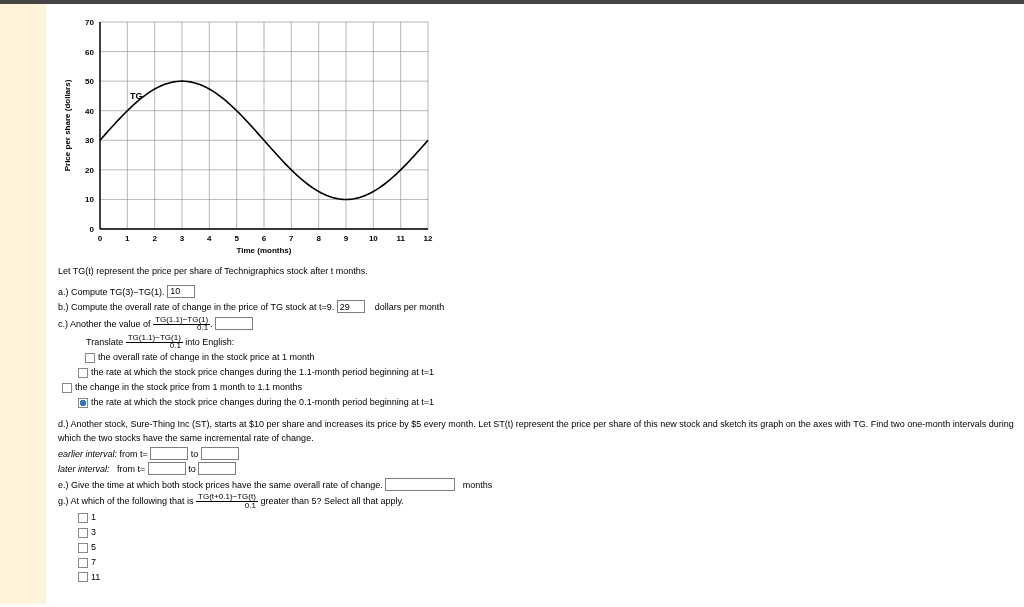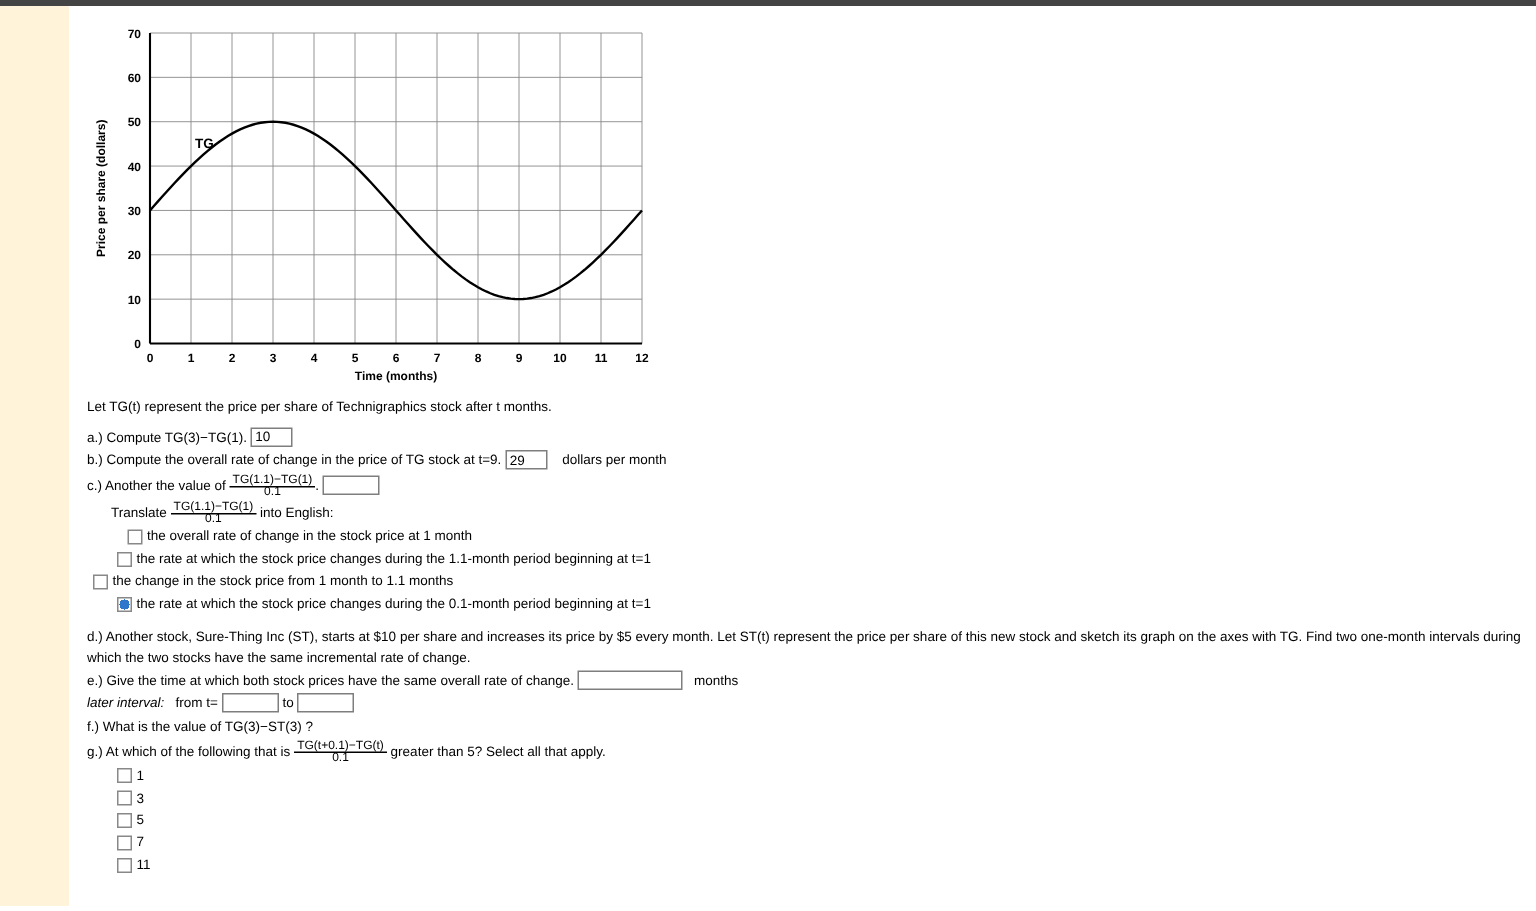--- a/index.html
+++ b/index.html
@@ -8,21 +8,21 @@
 .left-bar{width:46px;min-height:600px;background:#fff3d9;flex-shrink:0}
 .content{padding:10px 0 0 0}
 .chart-box{margin-left:12px}
 .body-text{margin:4px 0 0 12px;line-height:1.55}
 input.blank{border:1px solid #7e7e7e;height:13px;font-size:9px;padding:0 2px;vertical-align:baseline;box-sizing:border-box}
 input.w40{width:28px}
 input.w50{width:38px}
 input.w70{width:70px}
 .ck{display:inline-block;width:8px;height:8px;border:1px solid #888;margin-right:3px;vertical-align:middle;position:relative}
 .ck.filled{background:radial-gradient(circle,#2e78cc 60%,transparent 60%)}
-.frac{display:inline-block;vertical-align:middle;text-align:center;line-height:1.05;font-size:8px}
+.frac{display:inline-block;vertical-align:middle;text-align:right;line-height:1.05;font-size:8px}
 .frac .n{border-bottom:1px solid #000;padding:0 2px}
 .frac .d{padding:0 2px}
 .italic{font-style:italic}
 .row{margin:1px 0}
 svg text{font-family:Arial,sans-serif}
 </style>
 </head>
 <body>
 
 <div class="hr-top"></div>
@@ -99,51 +99,55 @@
  <input class="blank w40" value="29" style="">
  &nbsp;&nbsp;&nbsp;<span>dollars per month</span>
 </div>
 
 <div class="row">
  <span>c.) Another the value of</span>
  <span class="frac"><span class="n">TG(1.1)−TG(1)</span><br><span class="d">0.1</span></span><span>.</span>
  <input class="blank w50" style="">
 </div>
 
-<div class="row" style="margin-left:16px">
+<div class="row" style="margin-left:28px">
  <span>Translate</span>
  <span class="frac"><span class="n">TG(1.1)−TG(1)</span><br><span class="d">0.1</span></span>
  <span>into English:</span>
 </div>
 
 <div class="row" style="margin-left:27px"><span class="ck"></span><span>the overall rate of change in the stock price at 1 month</span></div>
 <div class="row" style="margin-left:20px"><span class="ck"></span><span>the rate at which the stock price changes during the 1.1-month period beginning at t=1</span></div>
 <div class="row" style="margin-left:4px"><span class="ck"></span><span>the change in the stock price from 1 month to 1.1 months</span></div>
 <div class="row" style="margin-left:20px"><span class="ck filled"></span><span>the rate at which the stock price changes during the 0.1-month period beginning at t=1</span></div>
 
 <div style="height:6px"></div>
 <div class="row">d.) Another stock, Sure-Thing Inc (ST), starts at $10 per share and increases its price by $5 every month. Let ST(t) represent the price per share of this new stock and sketch its graph on the axes with TG. Find two one-month intervals during which the two stocks have the same incremental rate of change.</div>
 
 <div class="row">
- <span>e.) Give the time at which both stock prices have the same overall rate of change.</span>
- <input class="blank w70" style="">
- &nbsp;&nbsp;<span>months</span>
+ <span class="italic">earlier interval:</span>
+ <span>from t=</span>
+ <input class="blank w50" style="">
+ <span>to</span>
+ <input class="blank w50" style="">
 </div>
-
 <div class="row">
  <span class="italic">later interval:</span>
  &nbsp;&nbsp;<span>from t=</span>
  <input class="blank w50" style="">
  <span>to</span>
  <input class="blank w50" style="">
 </div>
 
 <div class="row">
- <span>f.) What is the value of TG(3)−ST(3) ?</span>
+ <span>e.) Give the time at which both stock prices have the same overall rate of change.</span>
+ <input class="blank w70" style="">
+ &nbsp;&nbsp;<span>months</span>
 </div>
+
 
 <div class="row">
  <span>g.) At which of the following that is</span>
  <span class="frac"><span class="n">TG(t+0.1)−TG(t)</span><br><span class="d">0.1</span></span>
  <span>greater than 5? Select all that apply.</span>
 </div>
 
 <div class="row" style="margin-left:20px"><span class="ck"></span><span>1</span></div>
 <div class="row" style="margin-left:20px"><span class="ck"></span><span>3</span></div>
 <div class="row" style="margin-left:20px"><span class="ck"></span><span>5</span></div>

